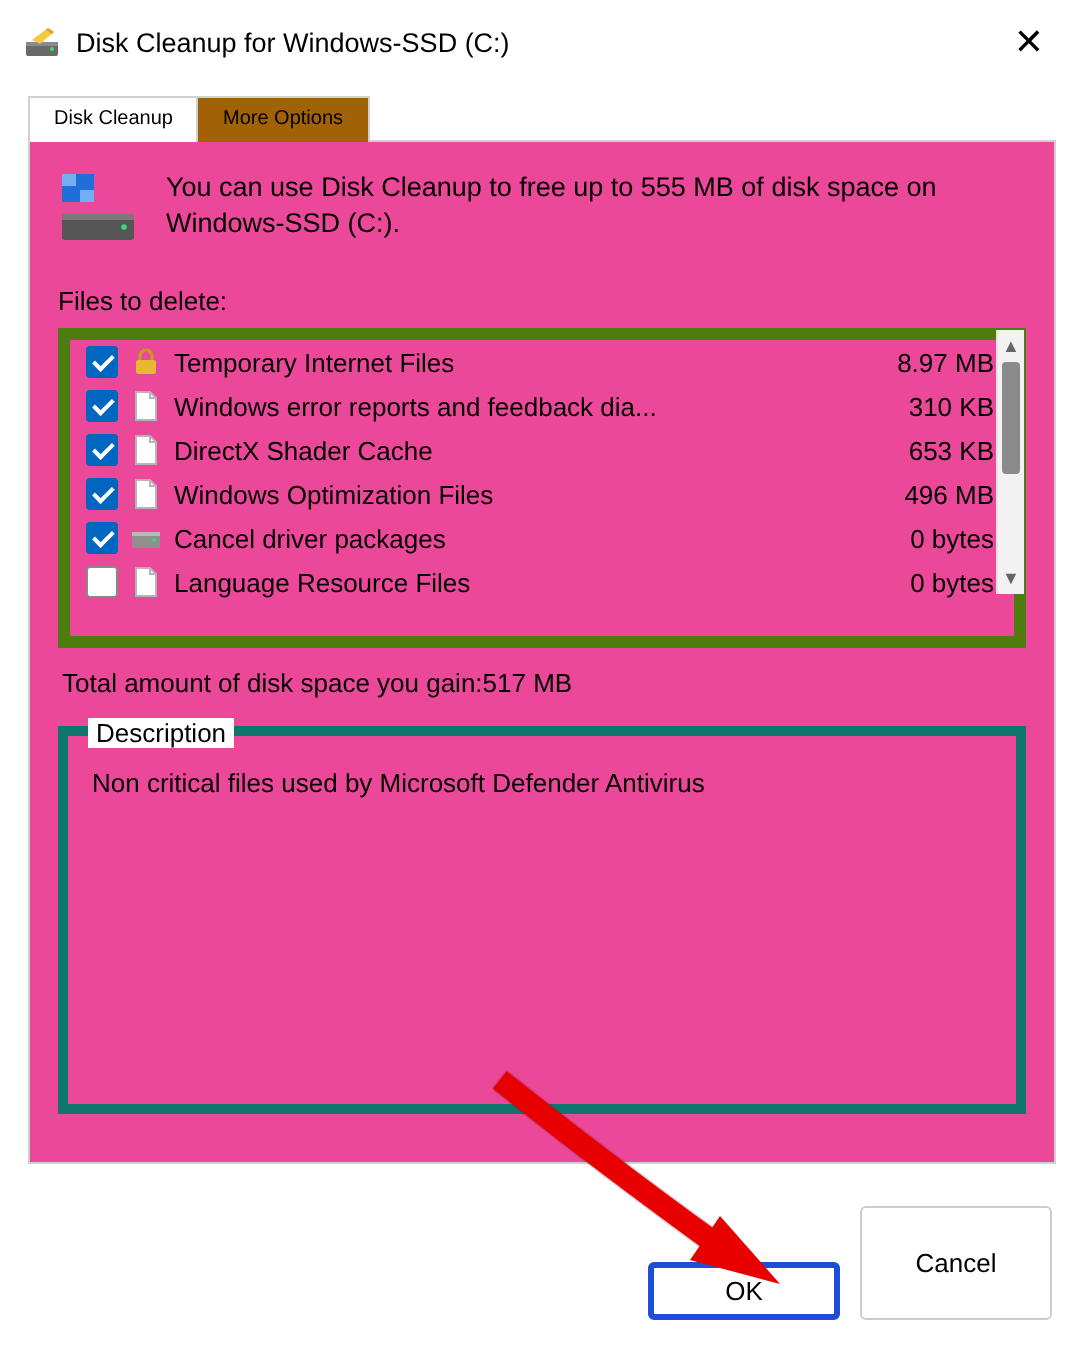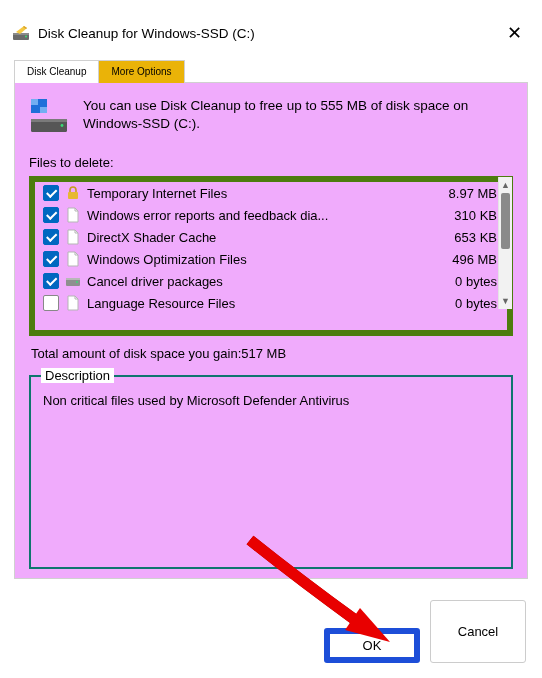--- a/index.html
+++ b/index.html
@@ -11,21 +11,20 @@
     color: #000;
     width: 542px;
     height: 678px;
     overflow: hidden;
   }
   .titlebar {
     display: flex;
     align-items: center;
     padding: 8px 12px 8px 12px;
     gap: 8px;
-    margin-top: 12px;
   }
   .titlebar .title { flex: 1; font-size: 13.5px; }
   .close-x {
     font-size: 18px;
     font-weight: 300;
     cursor: pointer;
     padding: 2px 8px;
   }
   .title-icon svg { display:block; }
   .tabs {
@@ -37,29 +36,29 @@
   .tab {
     padding: 5px 12px 6px 12px;
     font-size: 10px;
     border: 1px solid #d0d0d0;
     border-bottom: none;
     background: #fff;
     margin-right: -1px;
     position: relative;
     z-index: 1;
   }
-  .tab.inactive { background: #eab308; }
+  .tab.inactive { background: #a16207; }
   .tab.active { background: #fff; z-index: 3; }
   .tab-pane {
     border: 1px solid #d0d0d0;
     margin: 0 14px 4px 14px;
-    padding: 14px 14px 9px 14px;
+    padding: 14px 14px 24px 14px;
     position: relative;
     top: -1px;
-    background: #f0abfc;
+    background: #ec4899;
   }
   .intro {
     display: flex;
     gap: 14px;
     align-items: flex-start;
     margin-bottom: 16px;
   }
   .intro-icon { width: 40px; }
   .intro-text { font-size: 13.5px; line-height: 1.35; }
   .section-label { font-size: 13px; margin: 17px 0 6px 0; }
@@ -121,21 +120,21 @@
     top:16px; height:56px;
     background:#8a8a8a; border-radius:2px;
   }
   .total-row {
     display: flex;
     justify-content: flex-start;
     font-size: 13px;
     margin: 10px 2px 14px 2px;
   }
   .group {
-    border: 2px solid #0f766e;
+    border: 5px solid #0f766e;
     position: relative;
     padding: 16px 12px 12px 12px;
     height: 194px;
   }
   .group-legend {
     position: absolute;
     top: -9px; left: 10px;
     background: #fff;
     padding: 0 4px;
     font-size: 13px;
@@ -151,21 +150,21 @@
     min-width: 96px;
     padding: 5px 14px;
     font-size: 13px;
     background: #fff;
     border: 1px solid #ccc;
     border-radius: 3px;
     cursor: pointer;
     font-family: inherit;
   }
   .btn.primary {
-    border: 6px solid #1d4ed8;
+    border: 3px solid #1d4ed8;
     padding: 4px 13px;
     margin-top: 28px;
   }
   .annotation-arrow {
     position: absolute;
     pointer-events: none;
   }
 </style>
 </head>
 <body>

